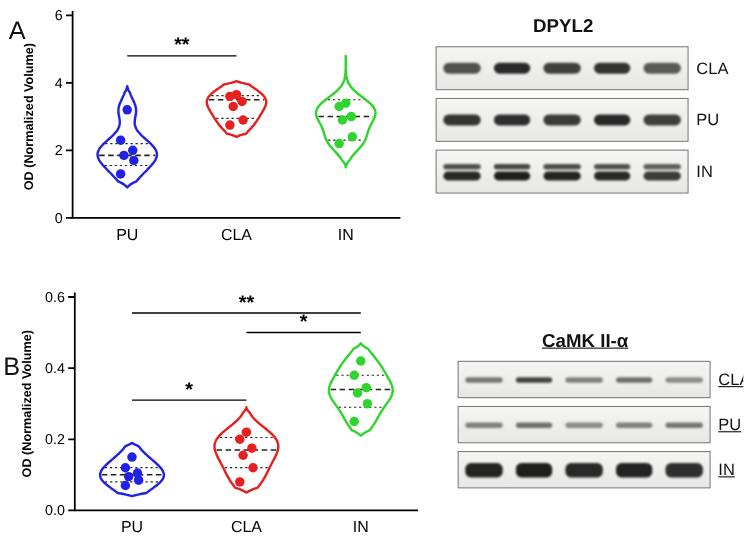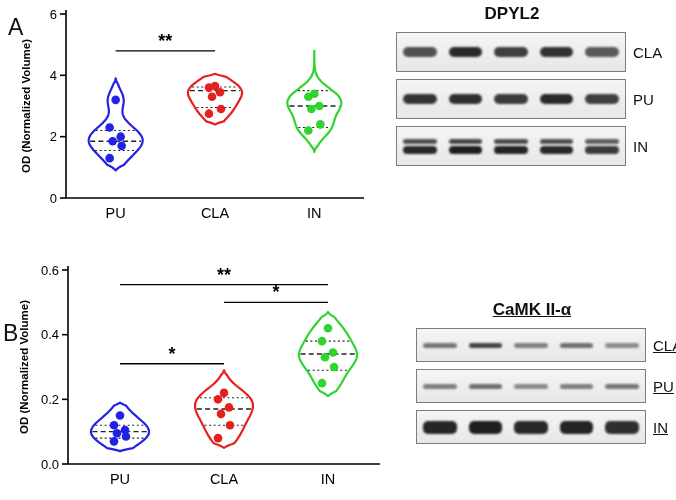--- a/index.html
+++ b/index.html
@@ -4,21 +4,21 @@
 <style>
   html,body{margin:0;padding:0;background:#fff;}
   .figure{position:relative;width:676px;height:500px;background:#ffffff;font-family:"Liberation Sans",sans-serif;overflow:hidden;color:#111;}
   .figure svg{font-family:"Liberation Sans",sans-serif;}
   .panel-label{position:absolute;font-size:23px;color:#111;}
   #label-a{left:8px;top:14px;}
   #label-b{left:3px;top:320px;}
   #chart-a{position:absolute;left:16px;top:0;}
   #chart-b{position:absolute;left:12px;top:256px;}
   .blot{position:absolute;}
-  #blot-a{left:396px;top:4px;}
+  #blot-a{left:396px;top:14px;}
   #blot-b{left:416px;top:300px;text-decoration:underline;}
   .blot-title{width:232px;text-align:center;font-size:17px;font-weight:bold;color:#111;margin-bottom:8px;}
   .blot-row{display:flex;align-items:center;margin-bottom:7px;}
   .blot-box{width:230px;border:1px solid #7d7d7d;background:linear-gradient(#f5f5f3,#e7e7e5);display:flex;align-items:center;box-sizing:border-box;}
   #blot-a .blot-box{height:40px;}
   #blot-b .blot-box{height:34px;}
   .band-slot{flex:1;display:flex;flex-direction:column;align-items:center;justify-content:center;gap:2px;}
   .band{width:74%;background:#141414;border-radius:5px;filter:blur(1.1px);}
   .blot-label{margin-left:7px;font-size:15px;color:#111;}
 </style>

